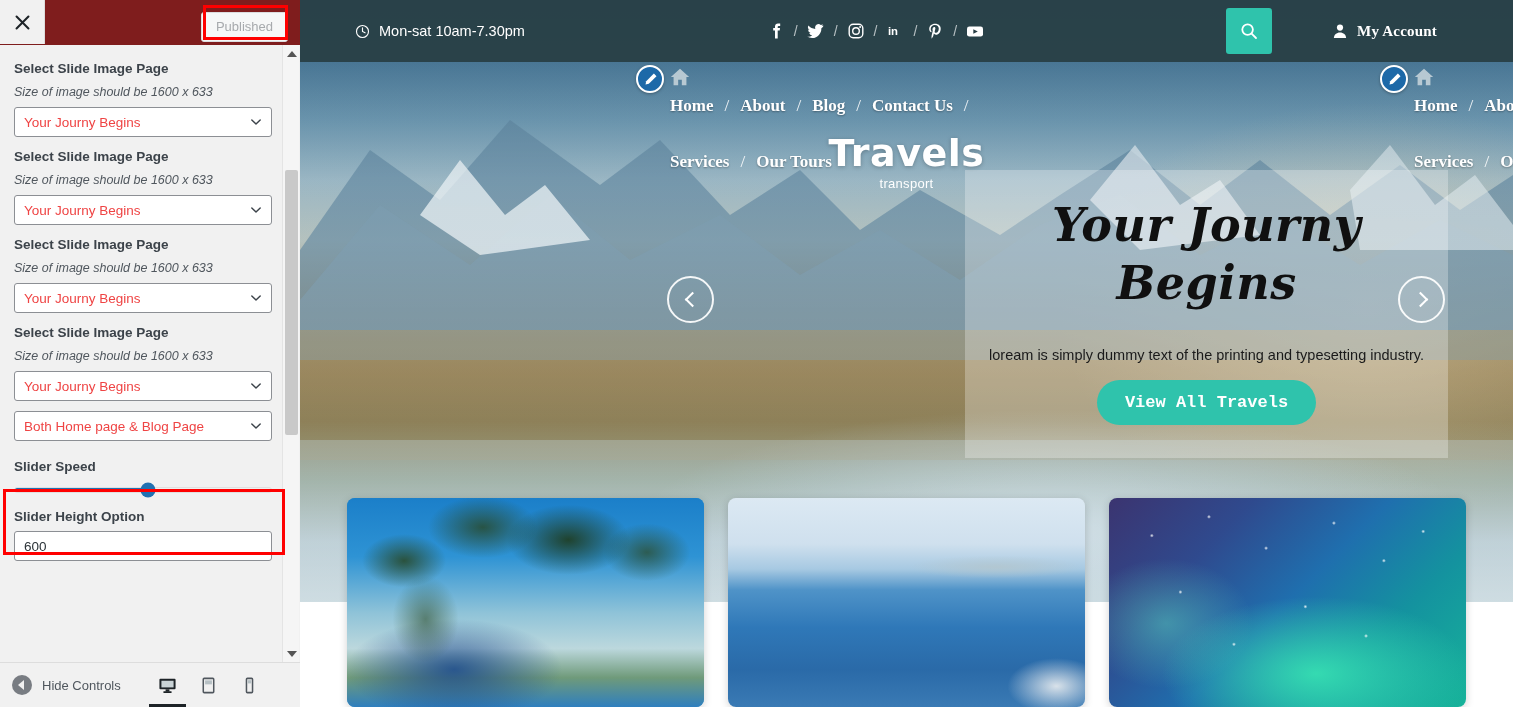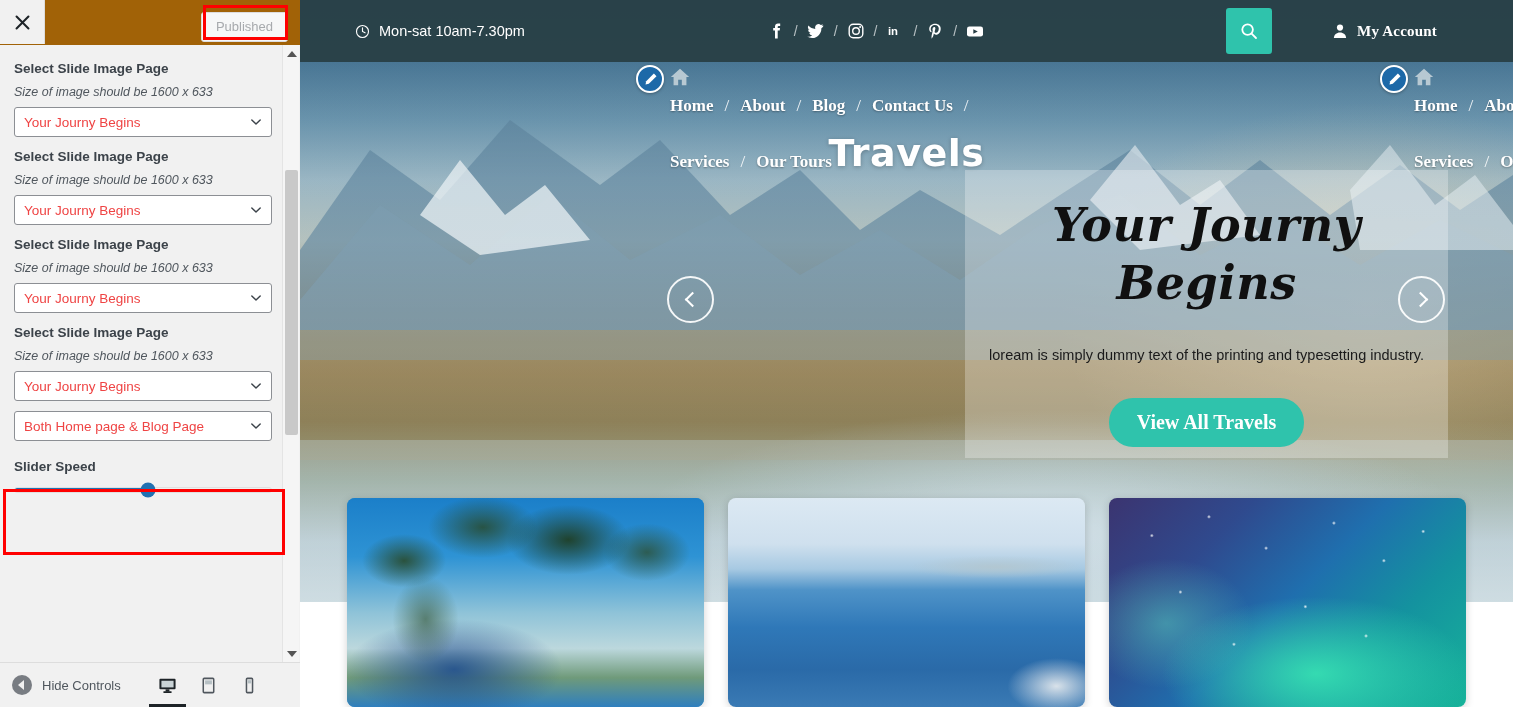--- a/index.html
+++ b/index.html
@@ -16,21 +16,21 @@
   #sidebar {
     position: relative;
     width: 300px; height: 707px;
     background: #f1f1f1;
     border-right: 1px solid #ddd;
     flex: 0 0 300px;
   }
 
   #customizer-header {
     height: 54px; width: 300px;
-    background: #a16207;
+    background: #7f1d1d;
     border-bottom: 1px solid #ddd;
     display: flex; align-items: stretch;
   }
   #close-btn {
     width: 45px; height: 44px;
     display: flex; align-items: center; justify-content: center;
     border-right: 1px solid #ddd;
     background: #f1f1f1;
     cursor: pointer;
   }
@@ -364,26 +364,26 @@
   }
   #hero-sub {
     margin-top: 33px;
     font-size: 14.5px;
     color: #1a1a1a;
     text-align: center;
     line-height: 20px;
     max-width: 460px;
   }
   #hero-cta {
-    margin-top: 33px;
+    margin-top: 15px;
     background: #2fc3ac;
     color: #fff;
-    font-family: Liberation Serif, serif;
+    font-family: Liberation Mono, monospace;
     font-weight: bold;
-    font-size: 20px;
+    font-size: 17px;
     border: none;
     border-radius: 24px;
     padding: 13px 28px;
     cursor: pointer;
   }
 
   .slider-arrow {
     position: absolute; top: 276px;
     width: 47px; height: 47px;
     border: 2px solid rgba(255,255,255,.92);
@@ -546,20 +546,24 @@
       </div>
 
       <div class="ctrl slider-row">
         <div class="ctrl-label">Slider Speed</div>
         <div class="range-track">
           <div class="range-fill" id="speed-fill" style="width: 52%;"></div>
           <div class="range-thumb" id="speed-thumb" style="left: 52%;"></div>
         </div>
       </div>
 
+      <div class="ctrl">
+        <div class="ctrl-label">Slider Height Option</div>
+        <input class="ctrl-input" id="height-input" value="600" style="">
+      </div>
 
 
     </div>
 
     <div id="panel-sb">
       <div id="sb-up">
           <span class="sb-arrow up"></span>
         </div>
       <div id="sb-thumb"></div>
       <div id="sb-down">
@@ -737,20 +741,21 @@
       </div>
       <div class="nav-row row2">
         <span class="nav-item">Services</span>
         <span class="nav-sep">/</span>
         <span class="nav-item">Our Tours</span>
       </div>
     </div>
 
     <div id="logo">
       <div id="logo-title">Travels</div>
+      <div id="logo-sub">transport</div>
     </div>
 
     <div id="hero-card">
       <div id="hero-title">
         <div>Your Journy</div>
         <div>Begins</div>
       </div>
       <div id="hero-sub">loream is simply dummy text of the printing and typesetting industry.</div>
       <button id="hero-cta">View All Travels</button>
     </div>

